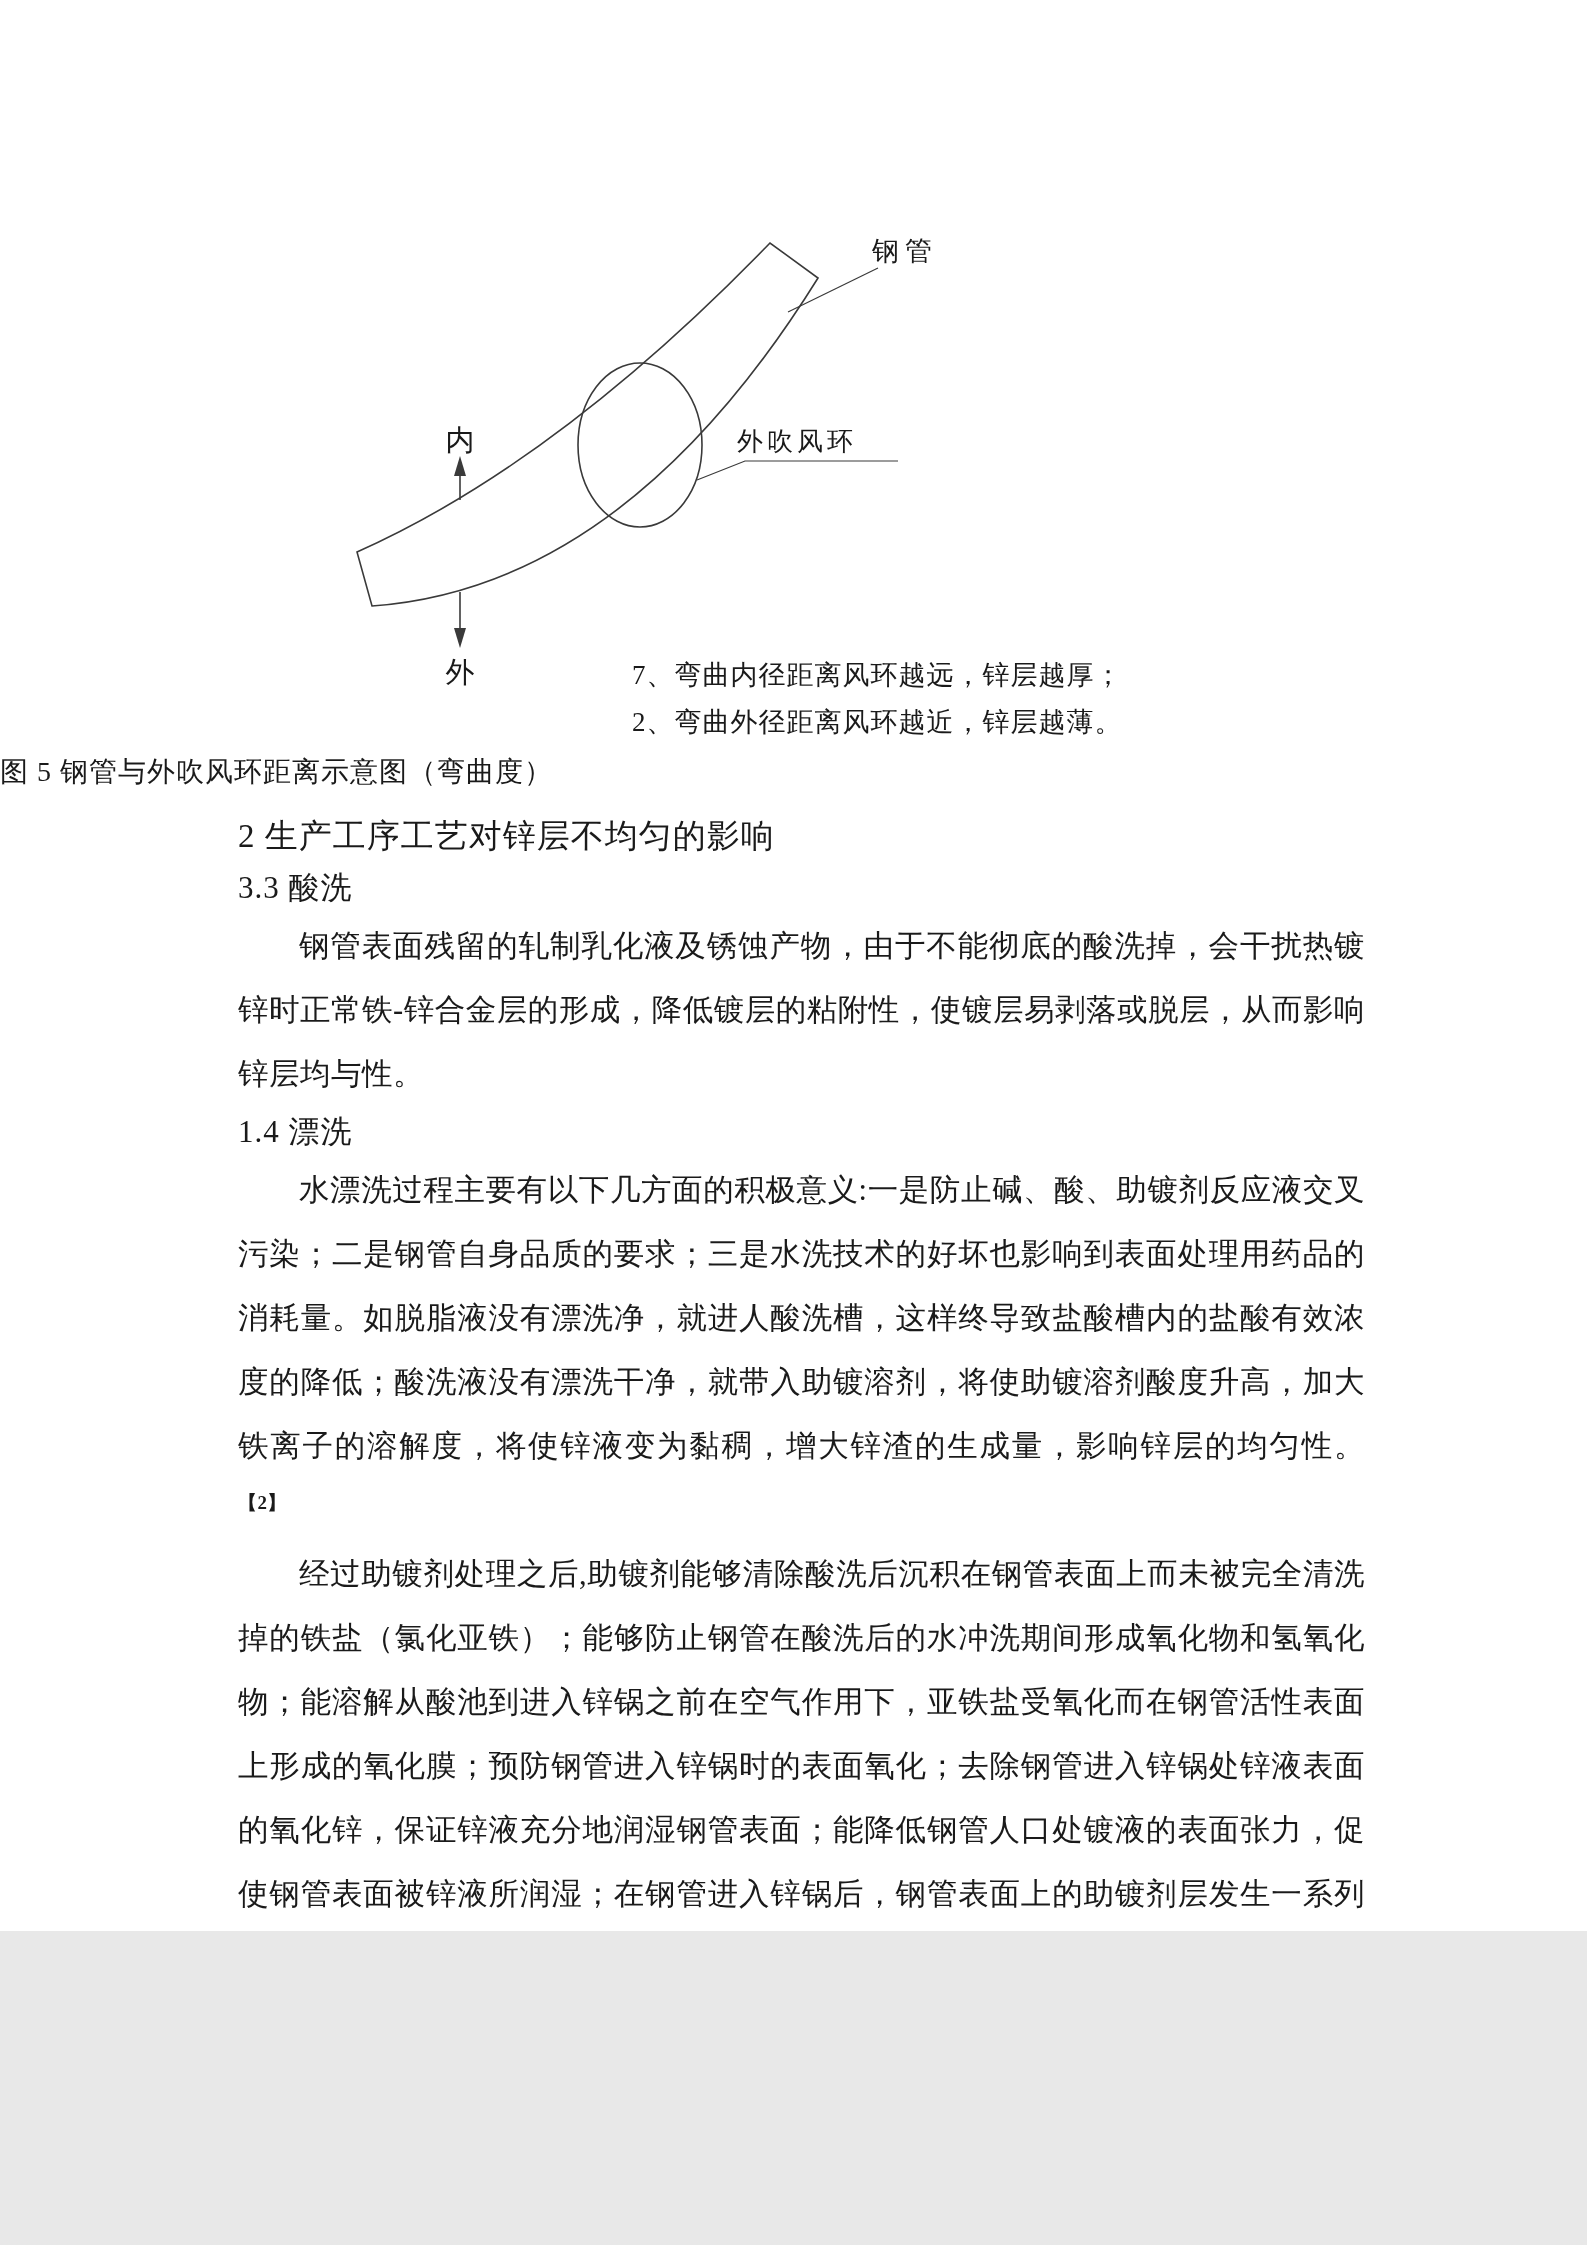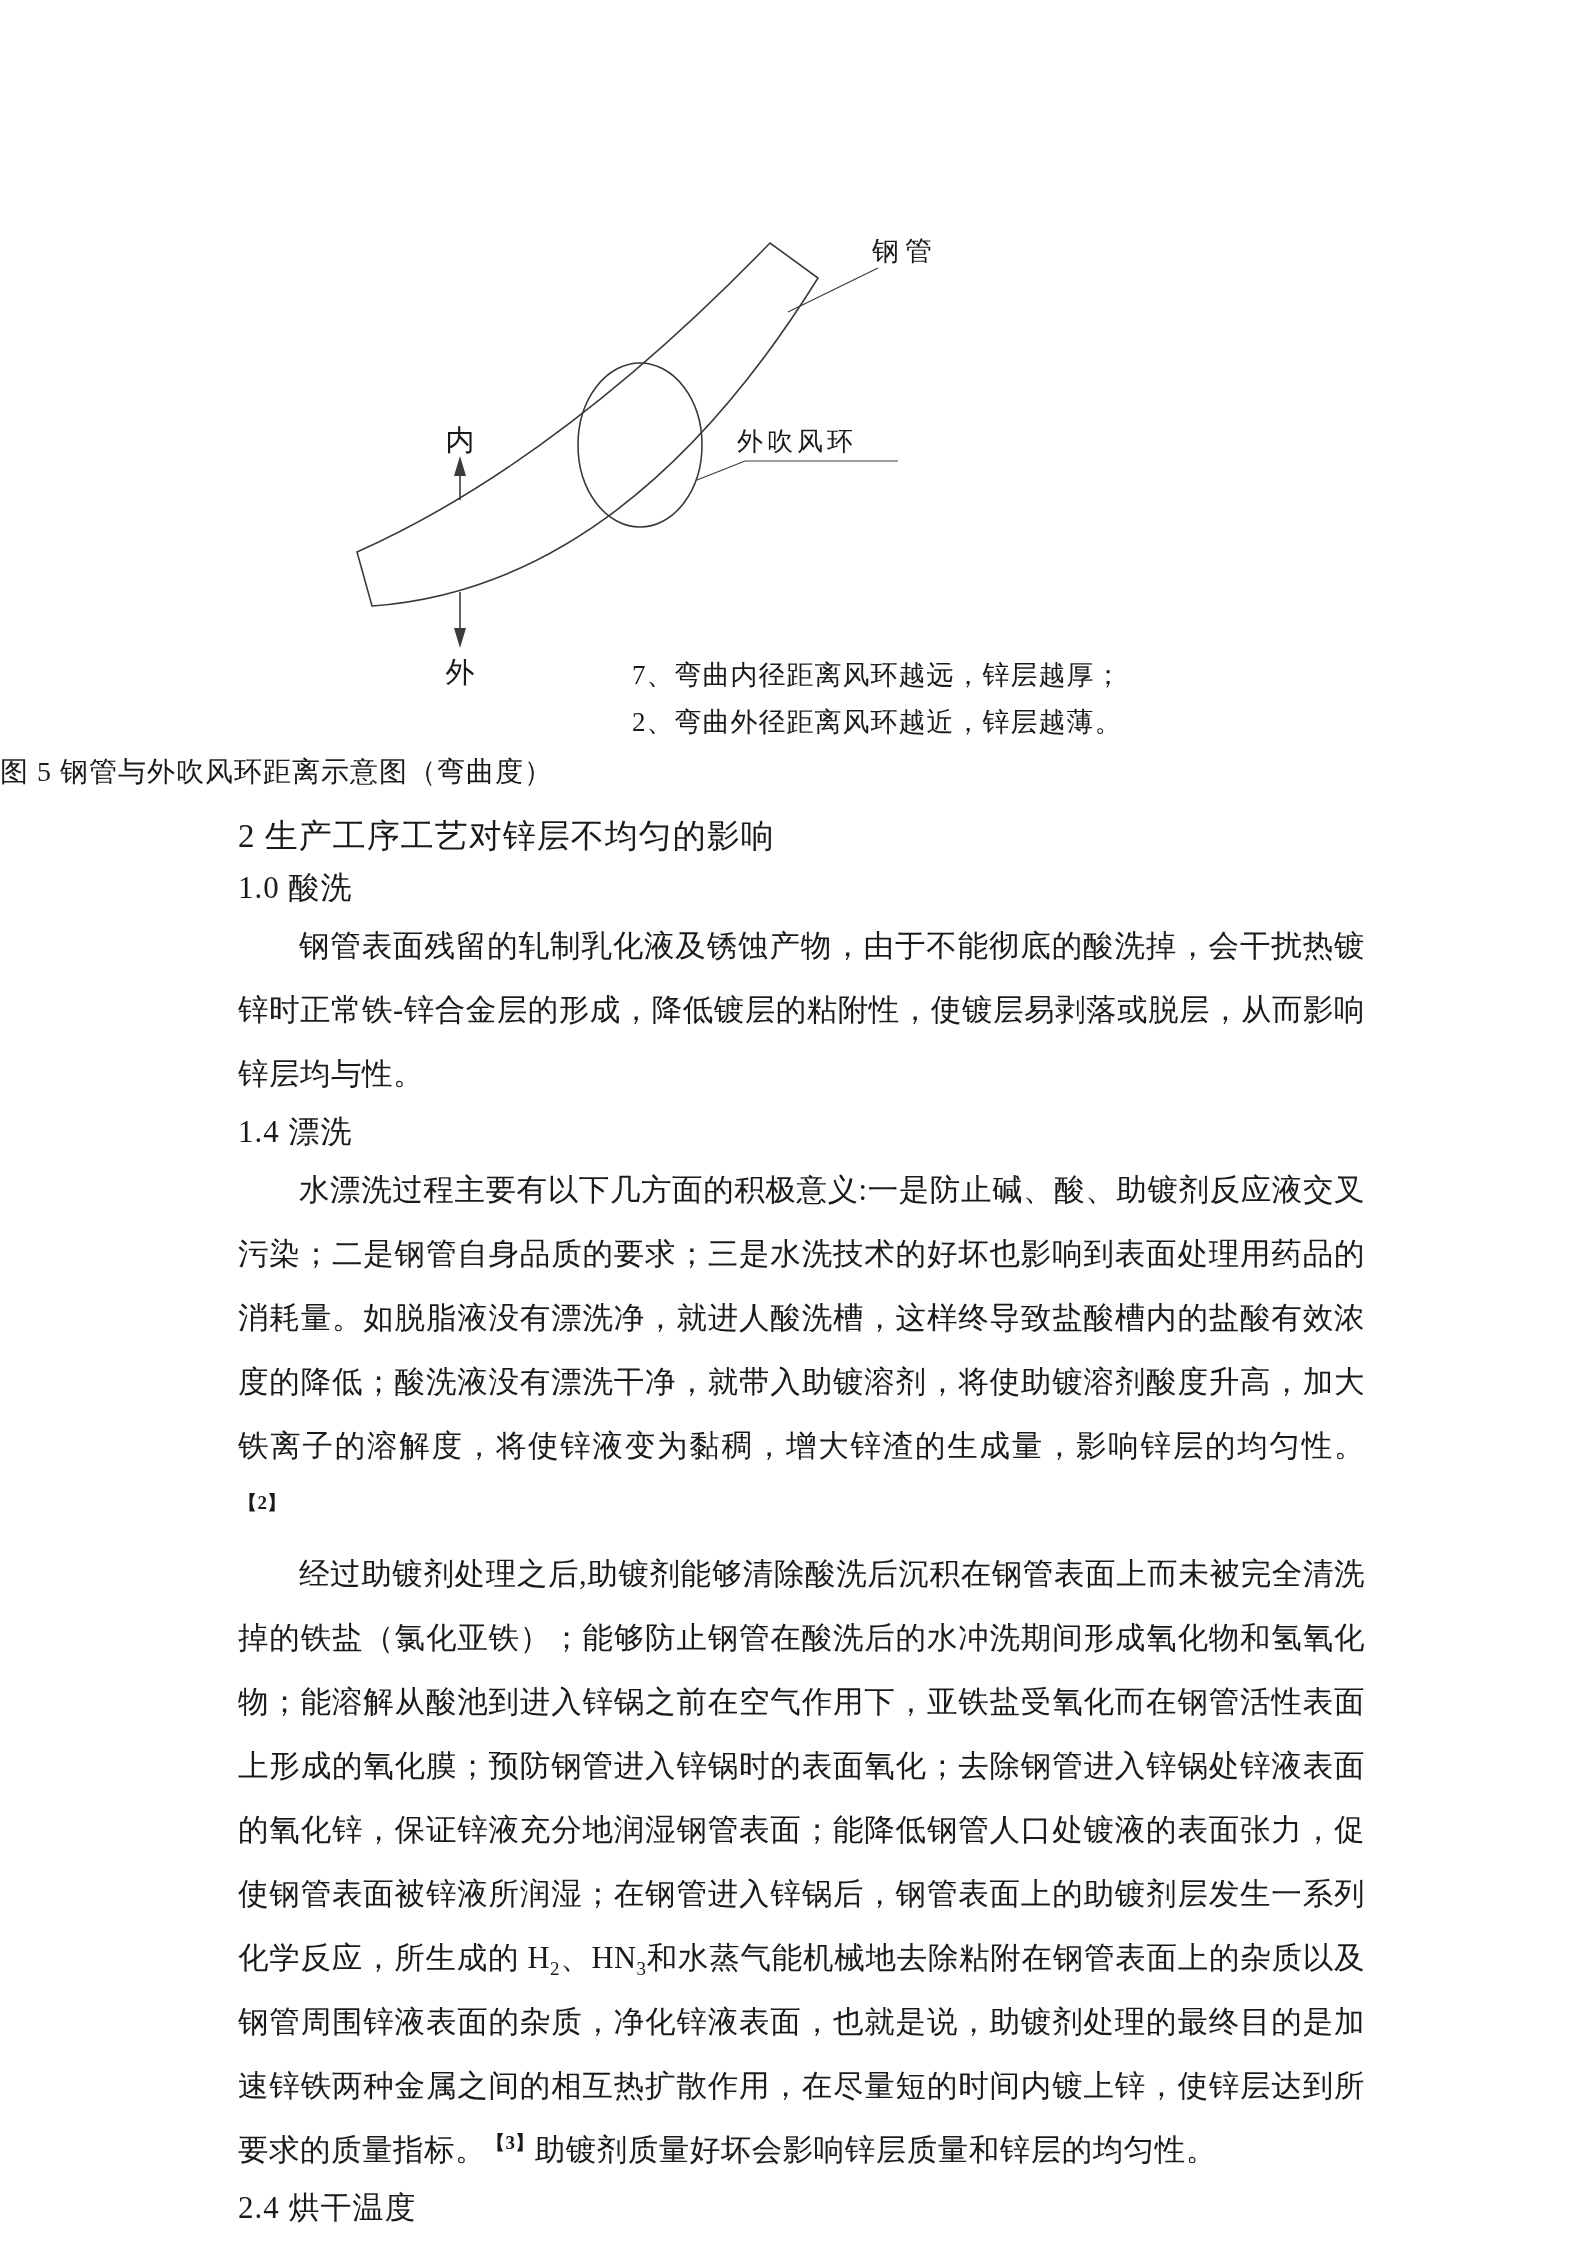--- a/index.html
+++ b/index.html
@@ -1,18 +1,18 @@
 <!DOCTYPE html>
 <html><head>
 <meta charset="utf-8">
 <style>
   html,body{margin:0;padding:0;background:#e8e8e8;}
   .page{
     position:relative;
-    width:1587px;height:2245px;
+    width:1587px;height:1931px;
     margin:0 auto;
     background:#ffffff;
     font-family:"Liberation Serif","DejaVu Serif",serif;
     color:#1a1a1a;
     overflow:hidden;
   }
   .figure-area{position:relative;height:810px;}
   svg.diagram{position:absolute;left:0;top:0;display:block;}
   svg.diagram text{font-family:"Liberation Serif","DejaVu Serif",serif;fill:#1a1a1a;}
   .fig-notes{
@@ -78,21 +78,21 @@
       <div>2、弯曲外径距离风环越近，锌层越薄。</div>
     </div>
 
     <div class="fig-caption">图 5 钢管与外吹风环距离示意图（弯曲度）</div>
   </div>
 
   <div class="content">
 
     <h1 class="sec-h1">2 生产工序工艺对锌层不均匀的影响</h1>
 
-    <h2 class="sec-h2">1.0 酸洗</h2>
+    <h2 class="sec-h2">3.3 酸洗</h2>
     <p class="body">钢管表面残留的轧制乳化液及锈蚀产物，由于不能彻底的酸洗掉，会干扰热镀锌时正常铁-锌合金层的形成，降低镀层的粘附性，使镀层易剥落或脱层，从而影响锌层均与性。</p>
 
     <h2 class="sec-h2">1.4 漂洗</h2>
     <p class="body">水漂洗过程主要有以下几方面的积极意义:一是防止碱、酸、助镀剂反应液交叉污染；二是钢管自身品质的要求；三是水洗技术的好坏也影响到表面处理用药品的消耗量。如脱脂液没有漂洗净，就进人酸洗槽，这样终导致盐酸槽内的盐酸有效浓度的降低；酸洗液没有漂洗干净，就带入助镀溶剂，将使助镀溶剂酸度升高，加大铁离子的溶解度，将使锌液变为黏稠，增大锌渣的生成量，影响锌层的均匀性。<sup>【2】</sup></p>
 
     <p class="body">经过助镀剂处理之后,助镀剂能够清除酸洗后沉积在钢管表面上而未被完全清洗掉的铁盐（氯化亚铁）；能够防止钢管在酸洗后的水冲洗期间形成氧化物和氢氧化物；能溶解从酸池到进入锌锅之前在空气作用下，亚铁盐受氧化而在钢管活性表面上形成的氧化膜；预防钢管进入锌锅时的表面氧化；去除钢管进入锌锅处锌液表面的氧化锌，保证锌液充分地润湿钢管表面；能降低钢管人口处镀液的表面张力，促使钢管表面被锌液所润湿；在钢管进入锌锅后，钢管表面上的助镀剂层发生一系列化学反应，所生成的 H<sub>2</sub>、HN<sub>3</sub>和水蒸气能机械地去除粘附在钢管表面上的杂质以及钢管周围锌液表面的杂质，净化锌液表面，也就是说，助镀剂处理的最终目的是加速锌铁两种金属之间的相互热扩散作用，在尽量短的时间内镀上锌，使锌层达到所要求的质量指标。<sup>【3】</sup>助镀剂质量好坏会影响锌层质量和锌层的均匀性。</p>
 
     <h2 class="sec-h2">2.4 烘干温度</h2>
 
   </div>

